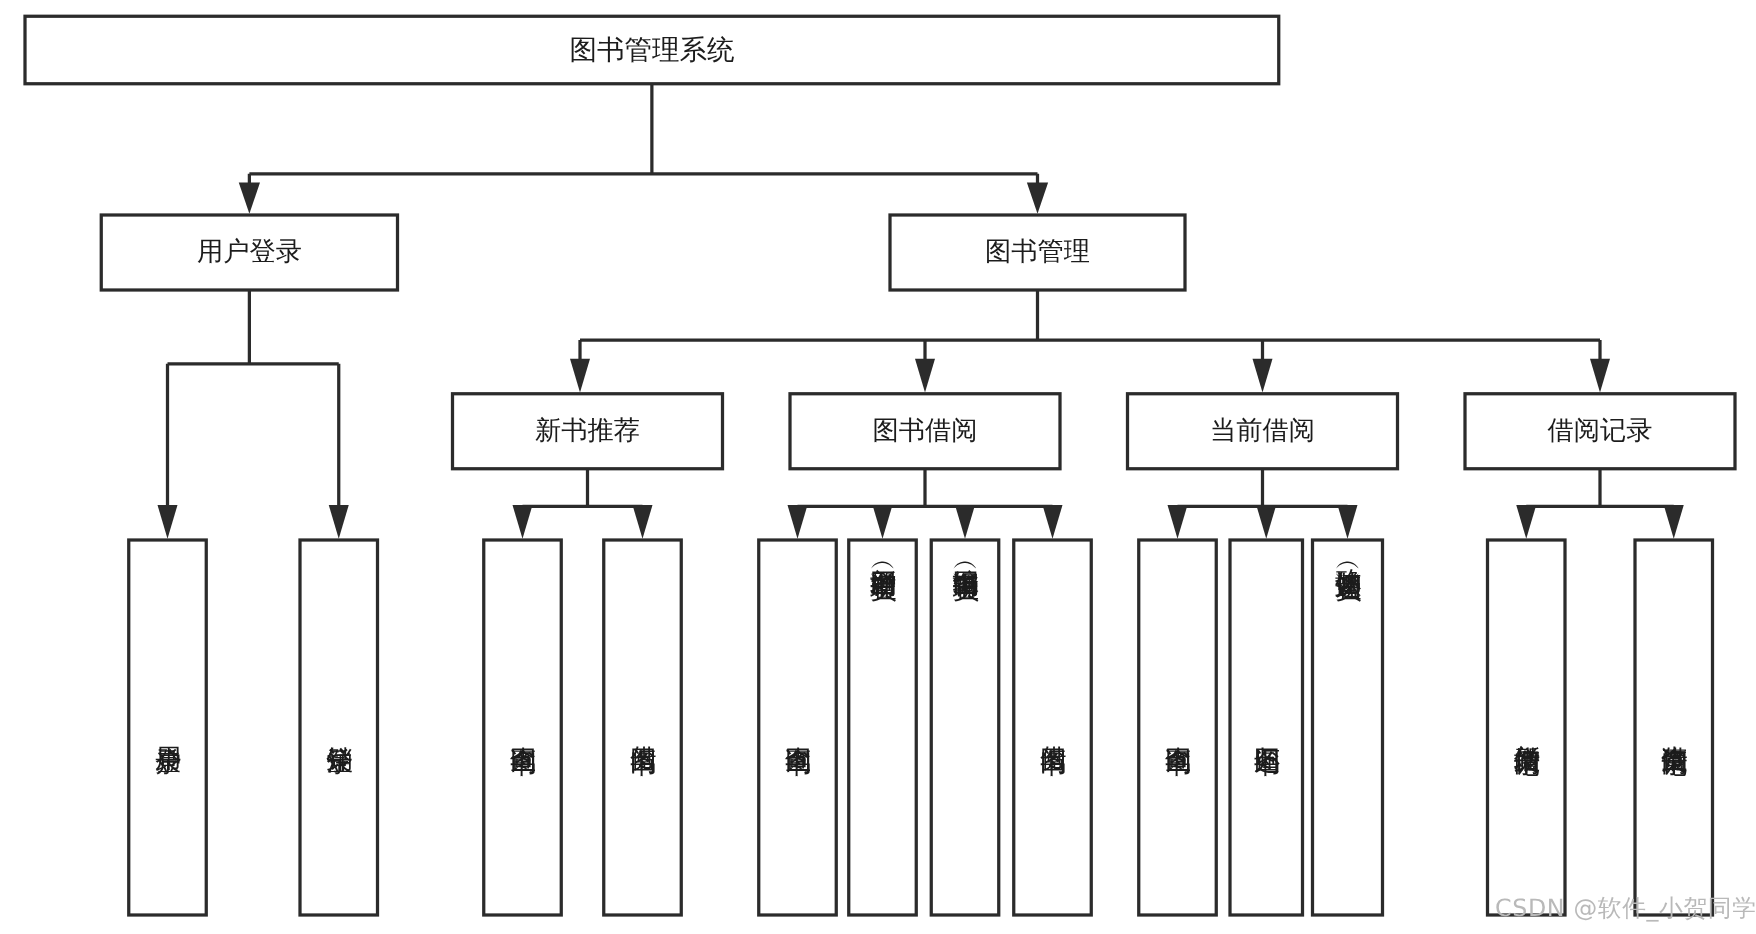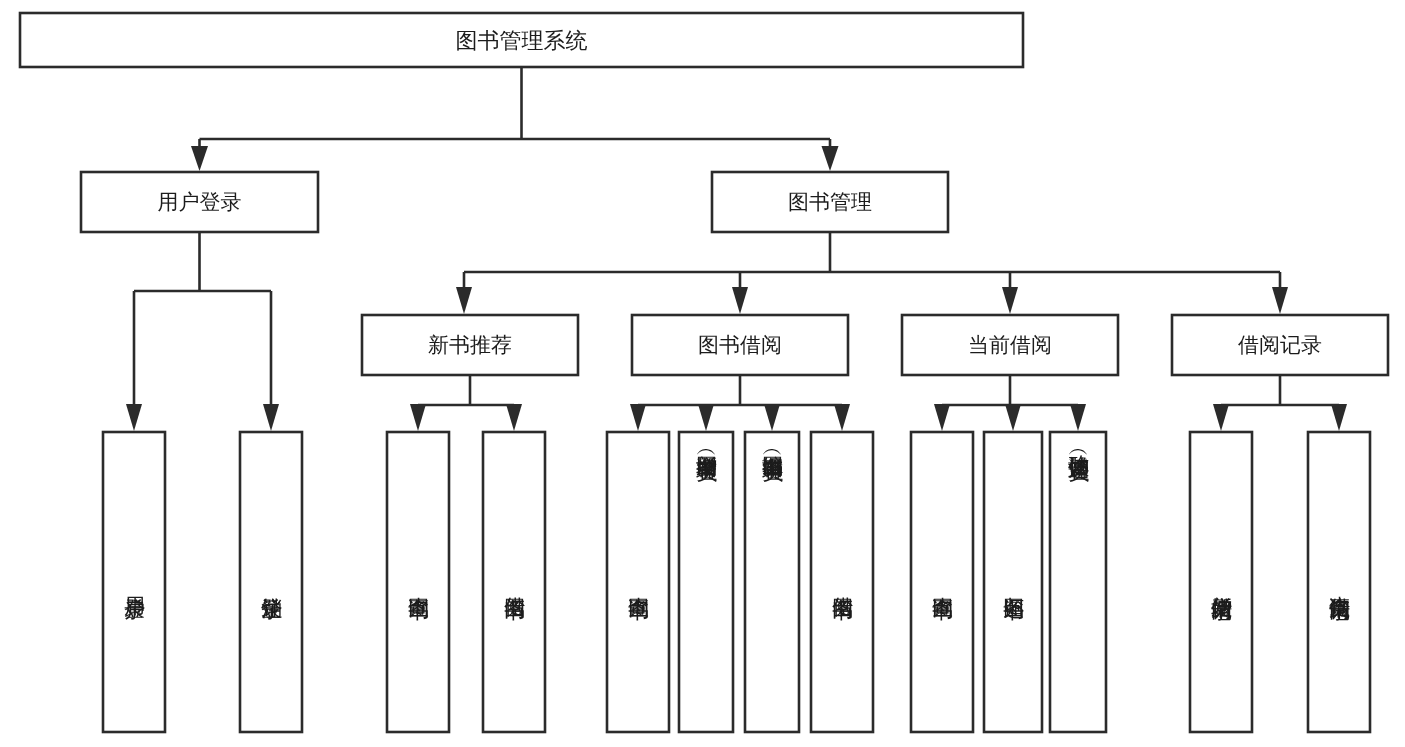--- a/index.html
+++ b/index.html
@@ -213,14 +213,15 @@
   <div class="leaf-label" style="left:745px; top:432px; width:54px; height:300px; justify-content:flex-start; padding-top:6px; box-sizing:border-box;">编辑图书（管理员）</div>
   <div class="leaf-label" style="left:811px; top:432px; width:62px; height:300px;">借阅图书</div>
 
   <div class="leaf-label" style="left:911px; top:432px; width:62px; height:300px;">查询图书</div>
   <div class="leaf-label" style="left:984px; top:432px; width:58px; height:300px;">归还图书</div>
   <div class="leaf-label" style="left:1050px; top:432px; width:56px; height:300px; justify-content:flex-start; padding-top:6px; box-sizing:border-box;">确认归还（管理员）</div>
 
   <div class="leaf-label" style="left:1190px; top:432px; width:62px; height:300px;">新增借阅记录</div>
   <div class="leaf-label" style="left:1308px; top:432px; width:62px; height:300px;">查询借阅记录</div>
 
+  <div class="watermark" style="left:1196px; top:714px;">CSDN @软件_小贺同学</div>
 
 </div>
 
 </body></html>

